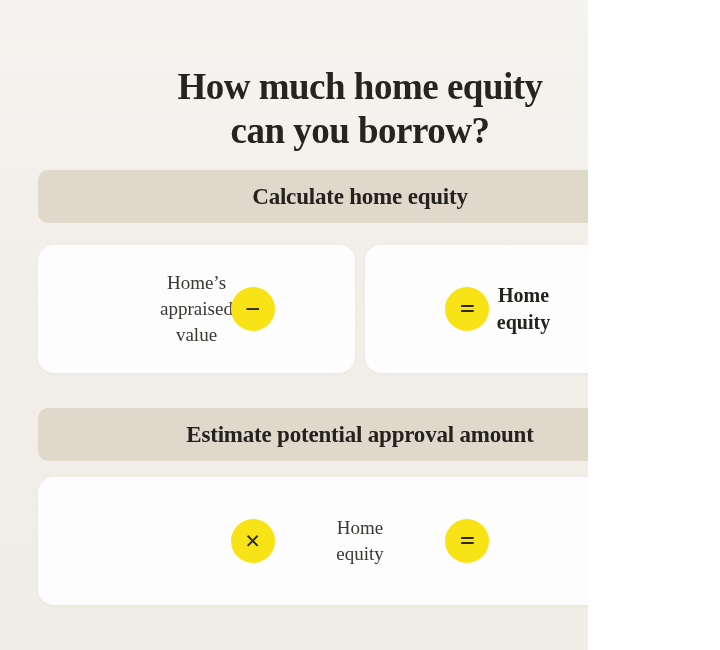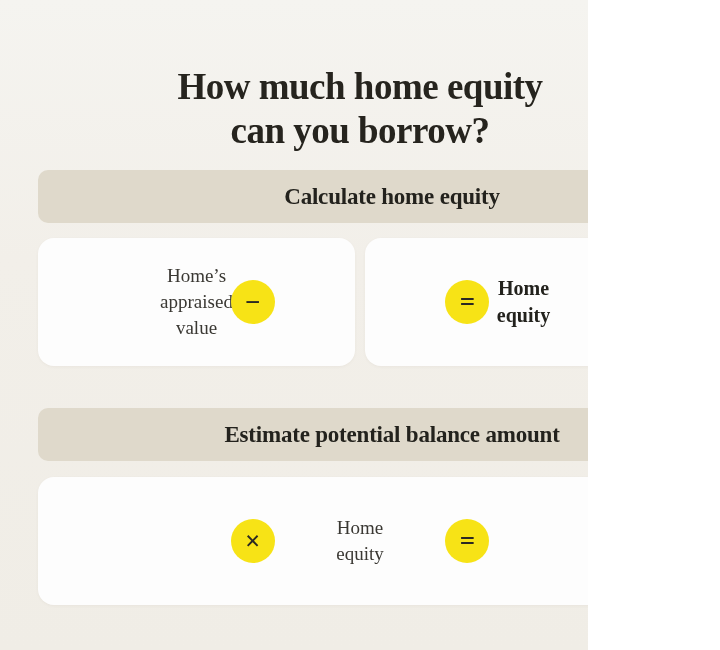--- a/index.html
+++ b/index.html
@@ -31,33 +31,32 @@
     height: 53px;
     background: #dfd9cb;
     border-radius: 10px;
     display: flex;
     align-items: center;
     justify-content: center;
     font-size: 23px;
     font-weight: 700;
     letter-spacing: -0.2px;
     color: #23221d;
-    padding-left: 32px;
   }
   .header-1 { top: 170px; }
   .header-2 { top: 408px; }
   .cards-row {
     position: absolute;
     left: 38px;
     width: 644px;
     height: 128px;
     display: flex;
     gap: 10px;
   }
-  .row-1 { top: 238px; }
+  .row-1 { top: 245px; }
   .row-2 { top: 477px; }
   .card {
     flex: 1 1 0;
     background: #fdfdfd;
     border-radius: 16px;
     box-shadow: 0 1px 3px rgba(120,110,90,0.06);
     display: flex;
     align-items: center;
     justify-content: center;
     text-align: center;
@@ -104,21 +103,21 @@
   <div class="cards-row row-1">
     <div class="card">Home’s
 appraised
 value</div>
     <div class="card emphasis">Home
 equity</div>
     <div class="op-circle op-1">−</div>
     <div class="op-circle op-2">=</div>
   </div>
 
-  <div class="section-header header-2">Estimate potential balance amount</div>
+  <div class="section-header header-2">Estimate potential approval amount</div>
 
   <div class="cards-row row-2">
     <div class="card">Home
 equity</div>
     <div class="op-circle op-1">×</div>
     <div class="op-circle op-2">=</div>
   </div>
 
 </div>
 

